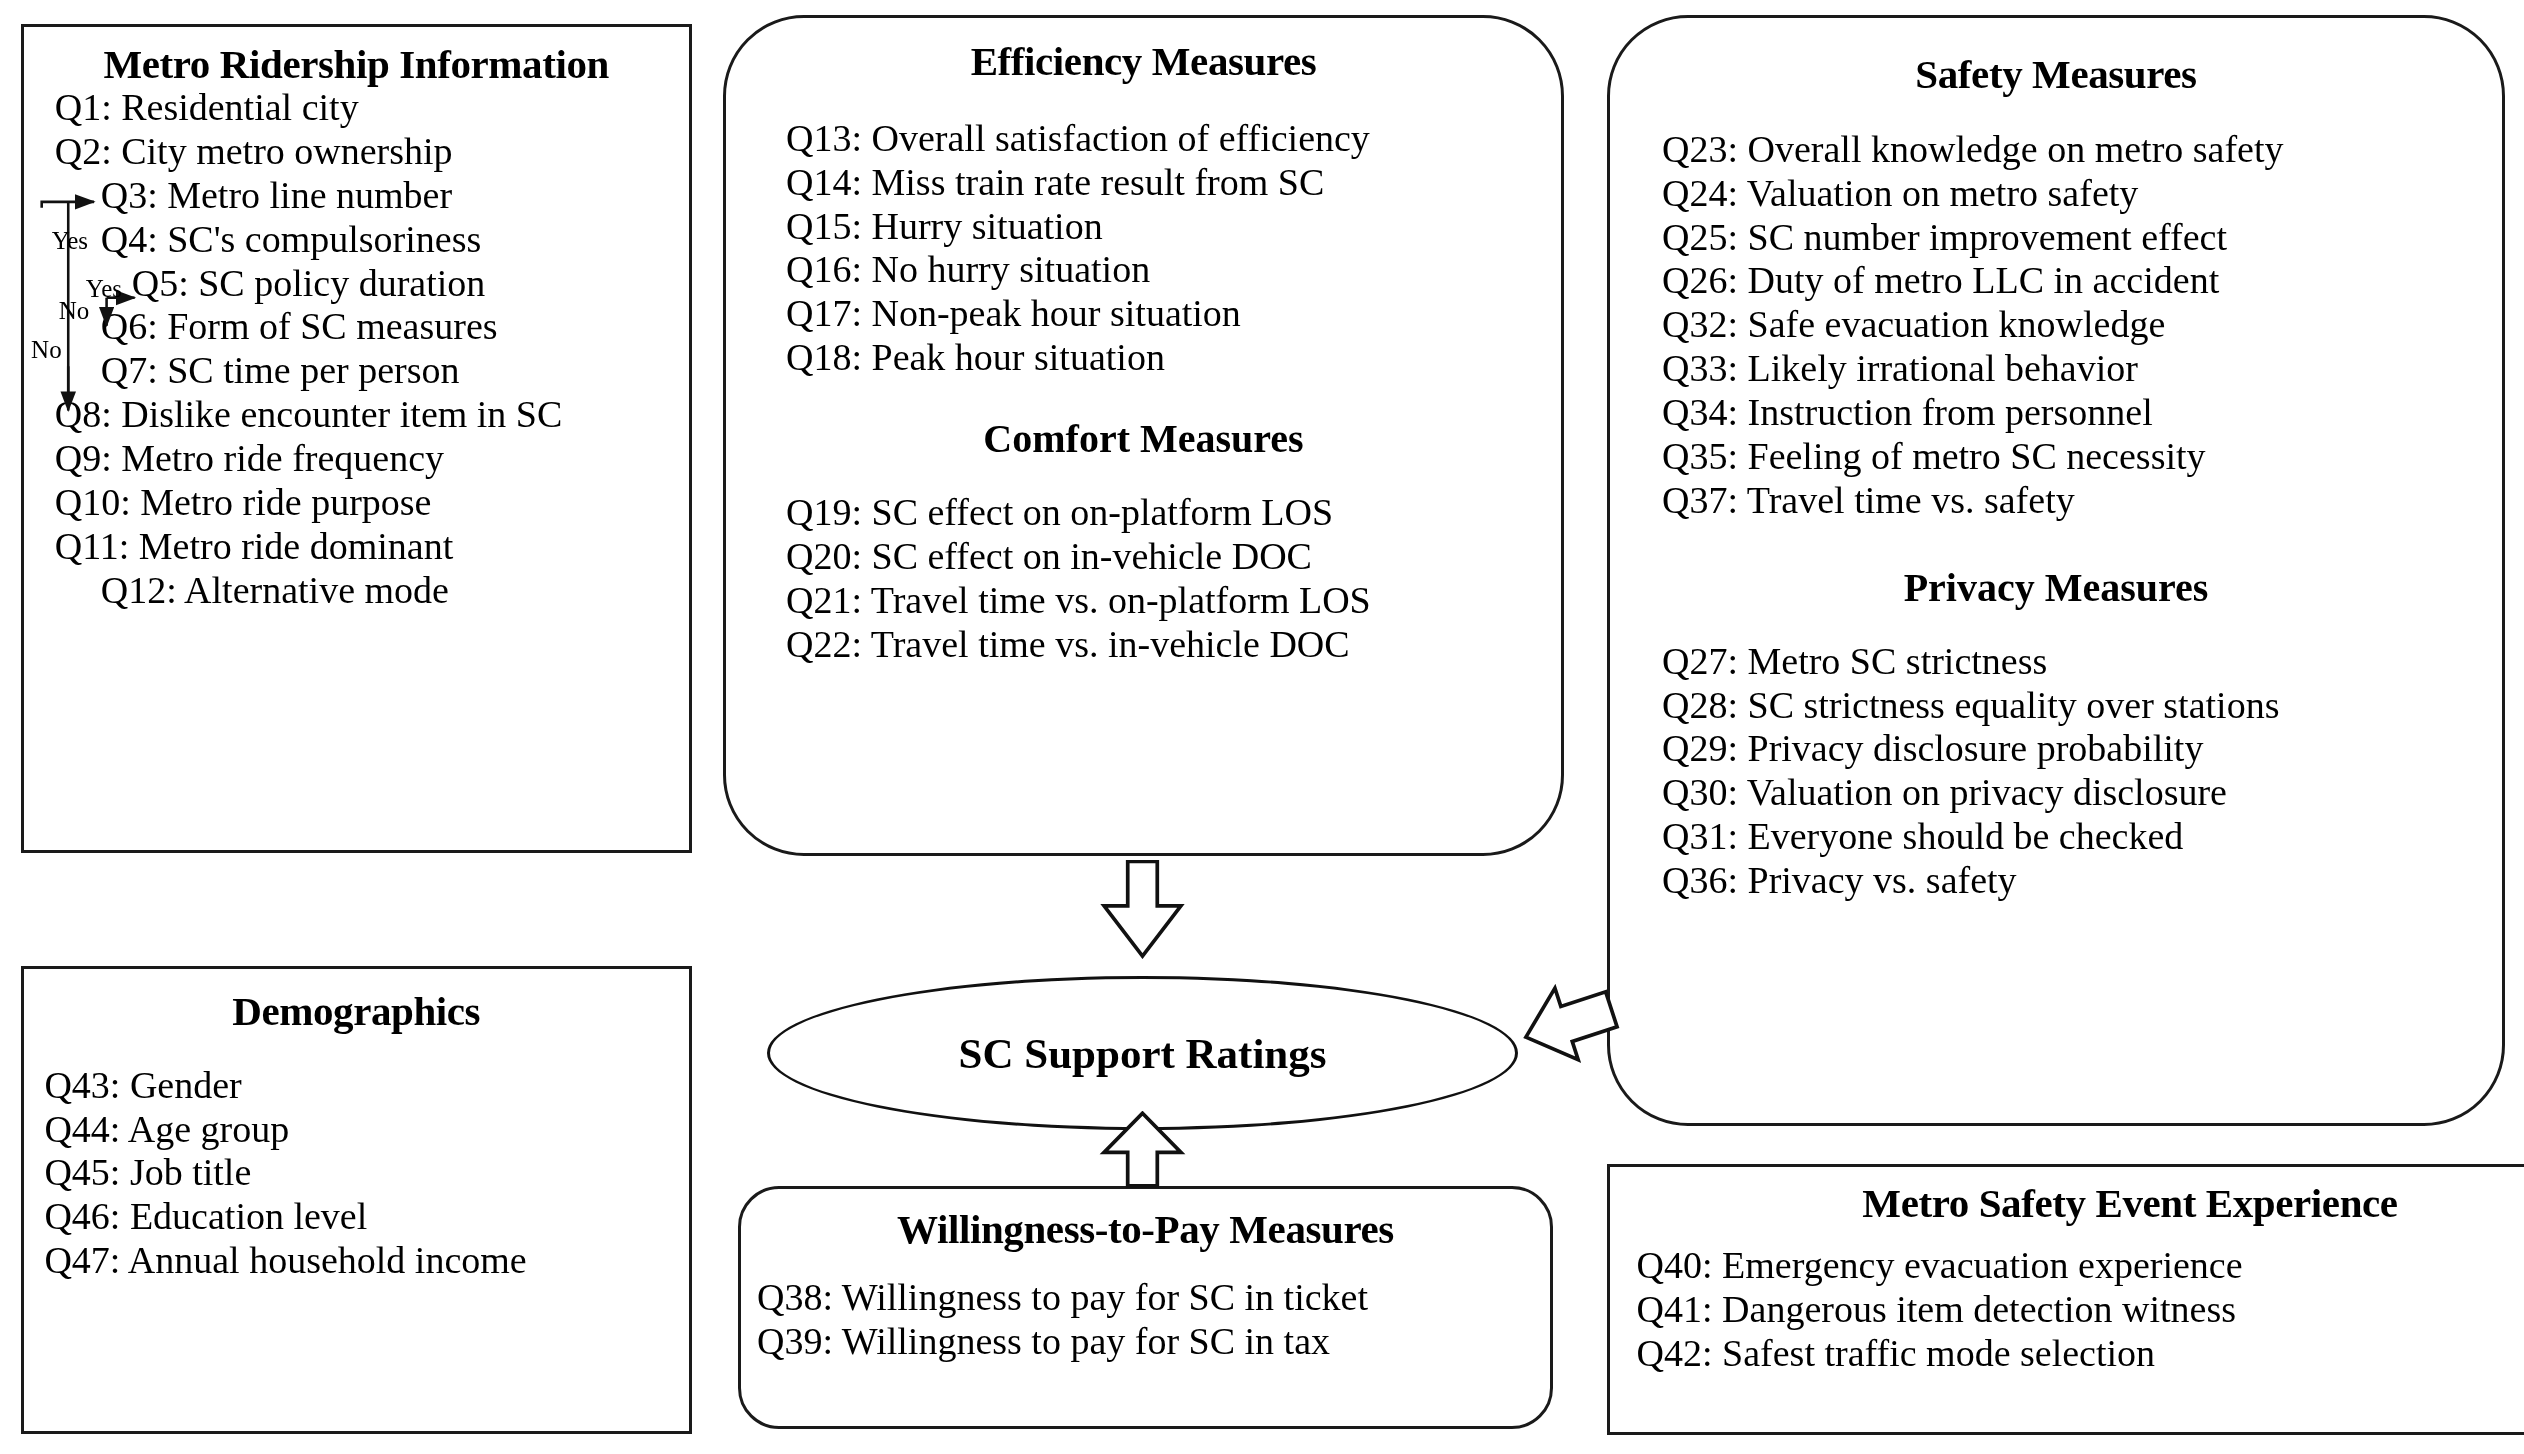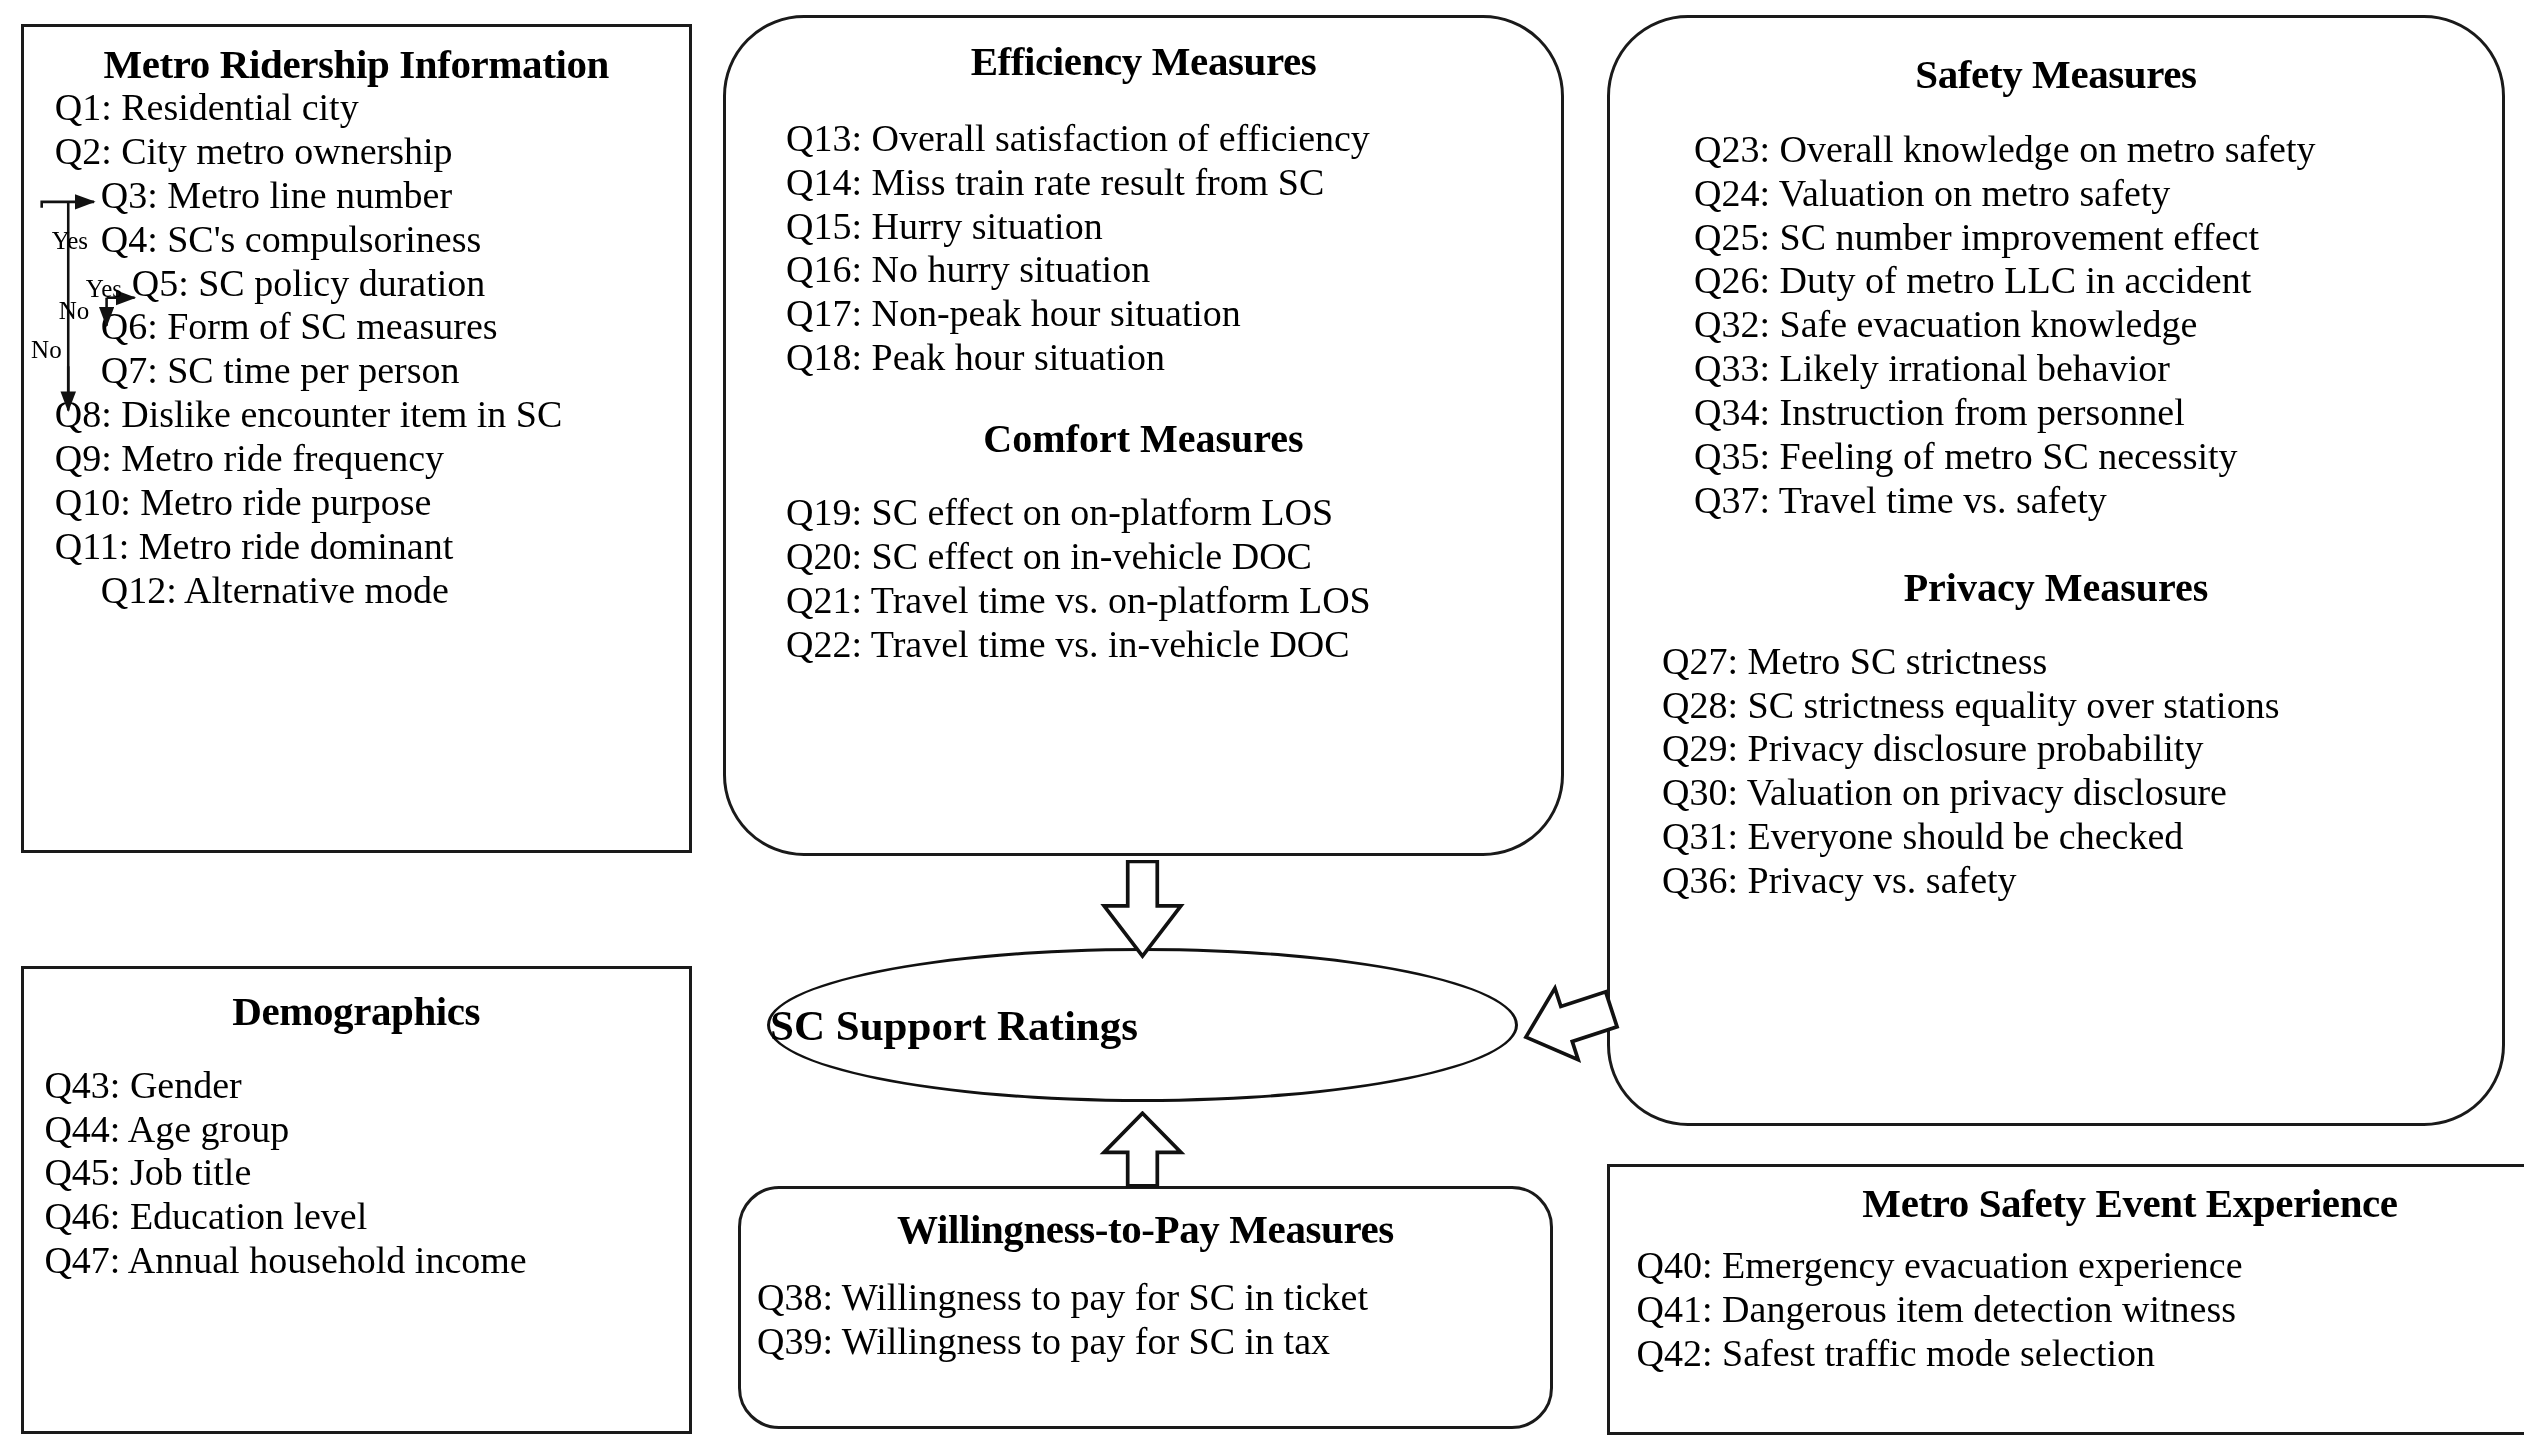--- a/index.html
+++ b/index.html
@@ -89,21 +89,21 @@
   #box-efficiency .box-title { margin-top: 22px; }
   #box-efficiency .qlist.eff { margin-top: 34px; padding-left: 60px; }
   #box-efficiency .sub-title.comfort { margin-top: 38px; }
   #box-efficiency .qlist.com { margin-top: 31px; padding-left: 60px; }
 
   
   #box-safety {
     left: 1607px; top: 14.8px; width: 898px; height: 1111px;
   }
   #box-safety .box-title { margin-top: 35px; }
-  #box-safety .qlist.saf { margin-top: 32px; padding-left: 52px; margin-left: 32px; }
+  #box-safety .qlist.saf { margin-top: 32px; padding-left: 52px; }
   #box-safety .sub-title.privacy { margin-top: 44px; }
   #box-safety .qlist.priv { margin-top: 31px; padding-left: 52px; }
 
   
   #box-wtp {
     left: 738px; top: 1186px; width: 815px; height: 243px;
     border-radius: 41px;
   }
   #box-wtp .box-title { margin-top: 19px; }
   #box-wtp .qlist { margin-top: 25px; padding-left: 16px; }
@@ -111,27 +111,28 @@
   
   #box-event {
     left: 1607px; top: 1164px; width: 1046px; height: 271px;
   }
   #box-event .box-title { margin-top: 14.8px; }
   #box-event .qlist { margin-top: 19px; padding-left: 26.6px; }
 
   
   #ellipse-node {
     position: absolute;
-    left: 767px; top: 948px;
+    left: 767px; top: 976px;
     width: 745px; height: 148px;
     border: 3.7px solid #111;
     border-radius: 50%;
     background: #ffffff;
     display: flex;
     align-items: center;
+    justify-content: center;
   }
   #ellipse-node .ell-label {
     font-size: 43px;
     font-weight: bold;
     letter-spacing: 0px;
   }
 
   
   .blockarrow { position: absolute; }
 </style>

